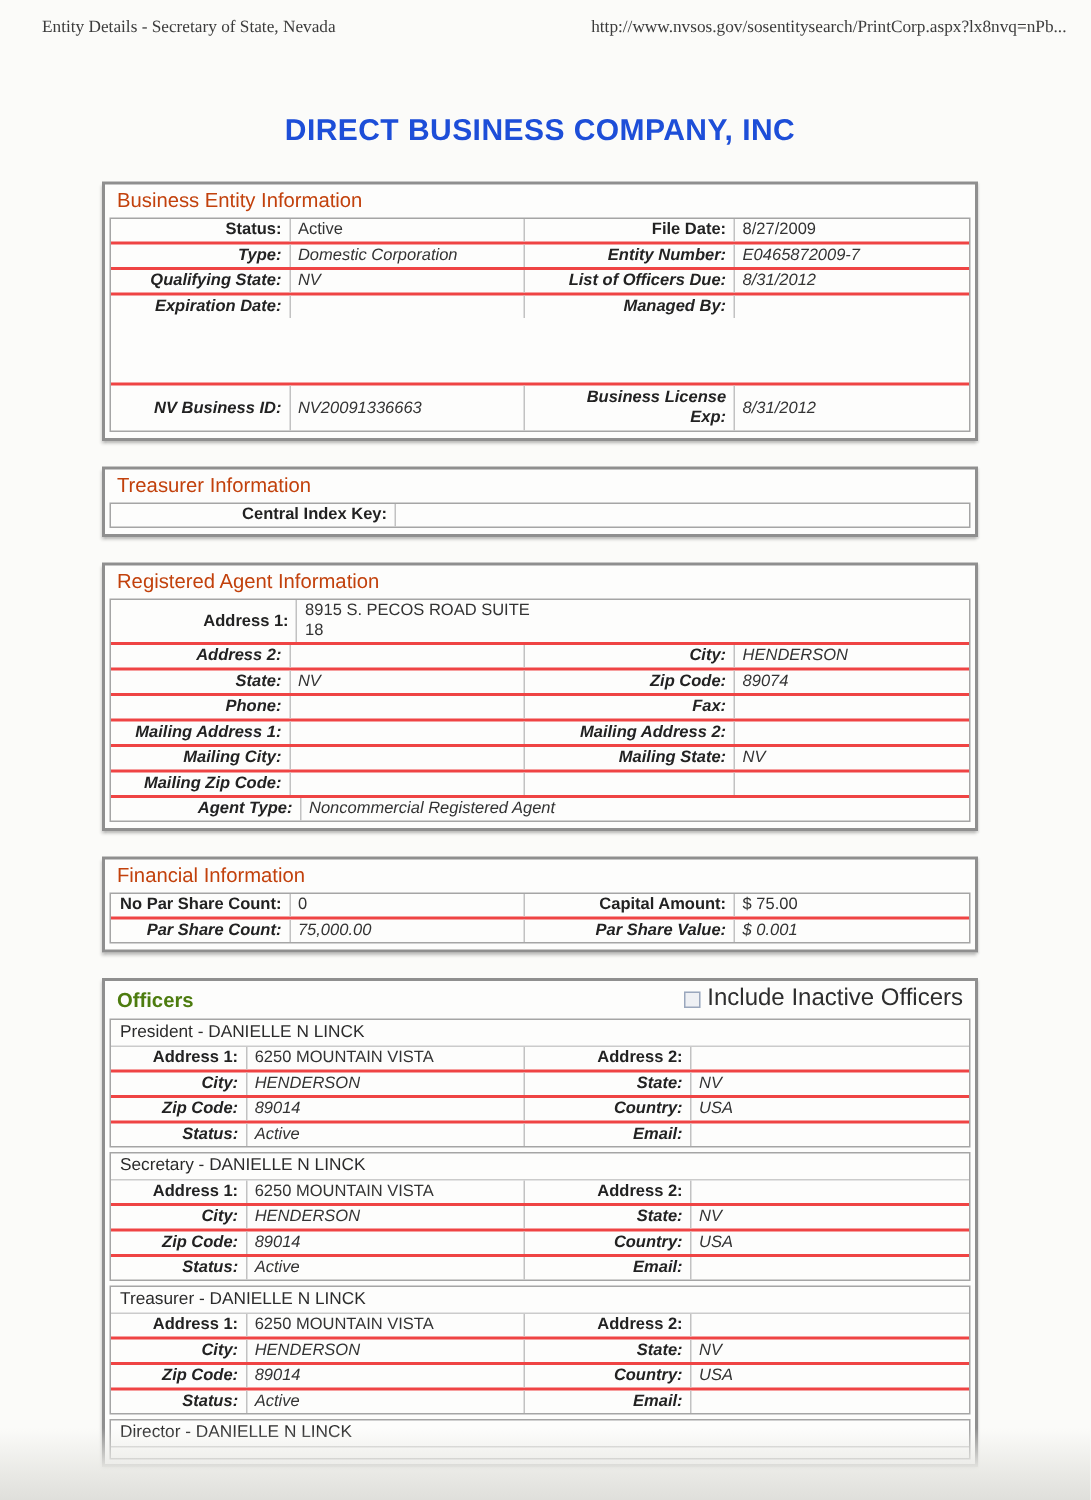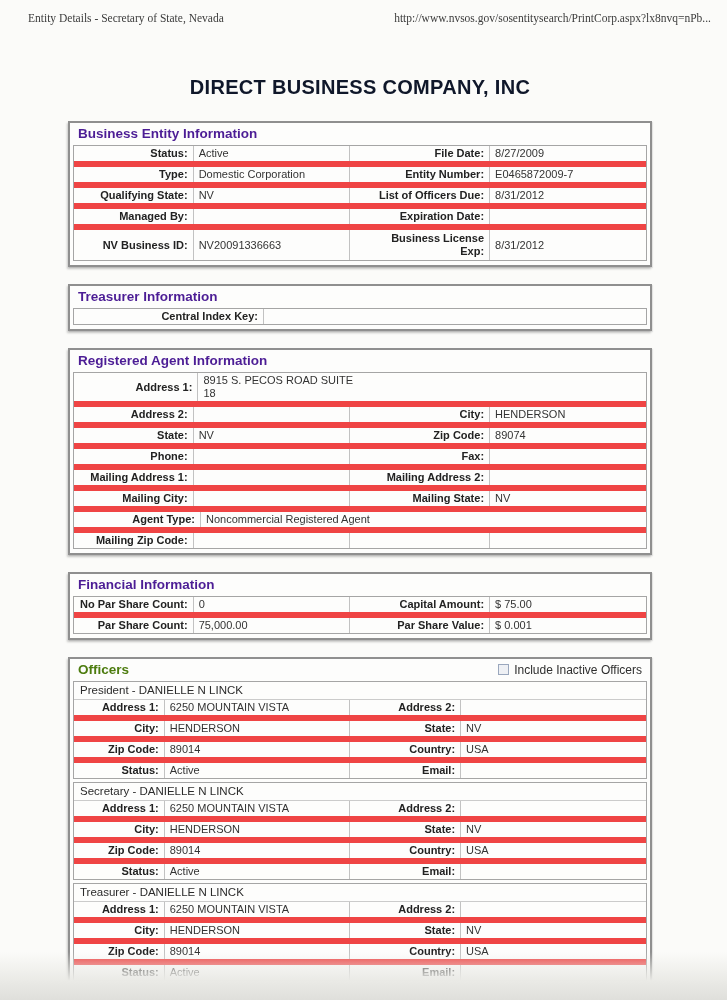--- a/index.html
+++ b/index.html
@@ -20,43 +20,43 @@
     font-family: "Liberation Serif", serif;
     font-size: 11.5px; color: #3c3c3c; gap: 19px;
   }
 
   .doc-title {
     margin: 52px 0 0 68px;
     width: 584px;
     text-align: center;
     font-size: 20px; font-weight: bold;
     letter-spacing: 0.3px;
-    color: #0f172a;
+    color: #1d4ed8;
   }
 
   .content { margin: 22px 0 0 68px; width: 584px; }
 
   
   .section {
     border: 2px solid #8f8f8f;
     background: #fdfdfc;
     box-shadow: -1px 2px 2px rgba(70,70,70,0.28), 1px 1px 1px rgba(120,120,120,0.15);
     margin-bottom: 17px;
     box-sizing: border-box;
   }
   .section-title {
-    font-size: 13.5px; font-weight: bold; color: #4c1d95;
+    font-size: 13.5px; font-weight: normal; color: #c2410c;
     padding: 3px 8px 4px;
   }
   .sec-table { border: 1px solid #a5a5a5; margin: 0 3px 4px; }
 
   
   .trow { display: flex; min-height: 15px; gap: 20px; }
-  .trow + .trow { border-top: 6px solid #ef4444; }
-  .trow.tall { min-height: 30px; }
+  .trow + .trow { border-top: 2px solid #ef4444; font-style: italic; }
+  .trow.tall { min-height: 30px; margin-top: 43px; }
   .trow.stub { min-height: 7px; }
   .pair { display: flex; width: 50%; align-items: center; box-sizing: border-box; }
   .pair:not(:last-child) { border-right: 1px solid #c2c2c2; }
   .pair.full { width: 100%; }
   .cell-label {
     flex: 0 0 43.5%;
     align-self: stretch;
     display: flex; align-items: center; justify-content: flex-end;
     text-align: right;
     font-weight: bold; font-size: 11px; color: #222;
@@ -72,21 +72,21 @@
   }
   .sec-additional .pair.full .cell-label { flex: 0 0 190px; }
   .sec-agent .pair.full .cell-label { flex: 0 0 127px; }
 
   
   .officers-header {
     display: flex; justify-content: space-between; align-items: center;
     padding: 3px 8px 4px;
   }
   .officers-title { font-size: 13.5px; font-weight: bold; color: #4d7c0f; }
-  .include-inactive { display: flex; align-items: center; gap: 5px; font-size: 12px; color: #2e2e2e; }
+  .include-inactive { display: flex; align-items: center; gap: 5px; font-size: 16px; color: #2e2e2e; }
   .checkbox {
     width: 9px; height: 9px;
     border: 1px solid #9aa7bd; background: #eef0f4;
     display: inline-block;
   }
   .officer-block { border: 1px solid #a5a5a5; margin: 0 3px 3px; }
   .officer-block .cell-label { flex-basis: 33%; }
   .officer-heading {
     font-size: 11.5px; color: #2b2b2b;
     padding: 2px 6px;
@@ -143,25 +143,25 @@
               <span class="cell-label">Qualifying State:</span>
               <span class="cell-value">NV</span>
             </div>
             <div class="pair">
               <span class="cell-label">List of Officers Due:</span>
               <span class="cell-value">8/31/2012</span>
             </div>
           </div>
           <div class="trow">
             <div class="pair">
+              <span class="cell-label">Expiration Date:</span>
+              <span class="cell-value"></span>
+            </div>
+            <div class="pair">
               <span class="cell-label">Managed By:</span>
-              <span class="cell-value"></span>
-            </div>
-            <div class="pair">
-              <span class="cell-label">Expiration Date:</span>
               <span class="cell-value"></span>
             </div>
           </div>
           <div class="trow tall">
             <div class="pair">
               <span class="cell-label">NV Business ID:</span>
               <span class="cell-value">NV20091336663</span>
             </div>
             <div class="pair">
               <span class="cell-label">Business License Exp:</span>
@@ -236,33 +236,33 @@
             <div class="pair">
               <span class="cell-label">Mailing City:</span>
               <span class="cell-value"></span>
             </div>
             <div class="pair">
               <span class="cell-label">Mailing State:</span>
               <span class="cell-value">NV</span>
             </div>
           </div>
           <div class="trow">
+            <div class="pair">
+              <span class="cell-label">Mailing Zip Code:</span>
+              <span class="cell-value"></span>
+            </div>
+            <div class="pair">
+              <span class="cell-label"></span>
+              <span class="cell-value"></span>
+            </div>
+          </div>
+          <div class="trow">
             <div class="pair full">
               <span class="cell-label">Agent Type:</span>
               <span class="cell-value">Noncommercial Registered Agent</span>
-            </div>
-          </div>
-          <div class="trow">
-            <div class="pair">
-              <span class="cell-label">Mailing Zip Code:</span>
-              <span class="cell-value"></span>
-            </div>
-            <div class="pair">
-              <span class="cell-label"></span>
-              <span class="cell-value"></span>
             </div>
           </div>
         </div>
     </section>
 
     <section class="section sec-financial">
       <div class="section-title">Financial Information</div>
       <div class="sec-table">
           <div class="trow">
             <div class="pair">

